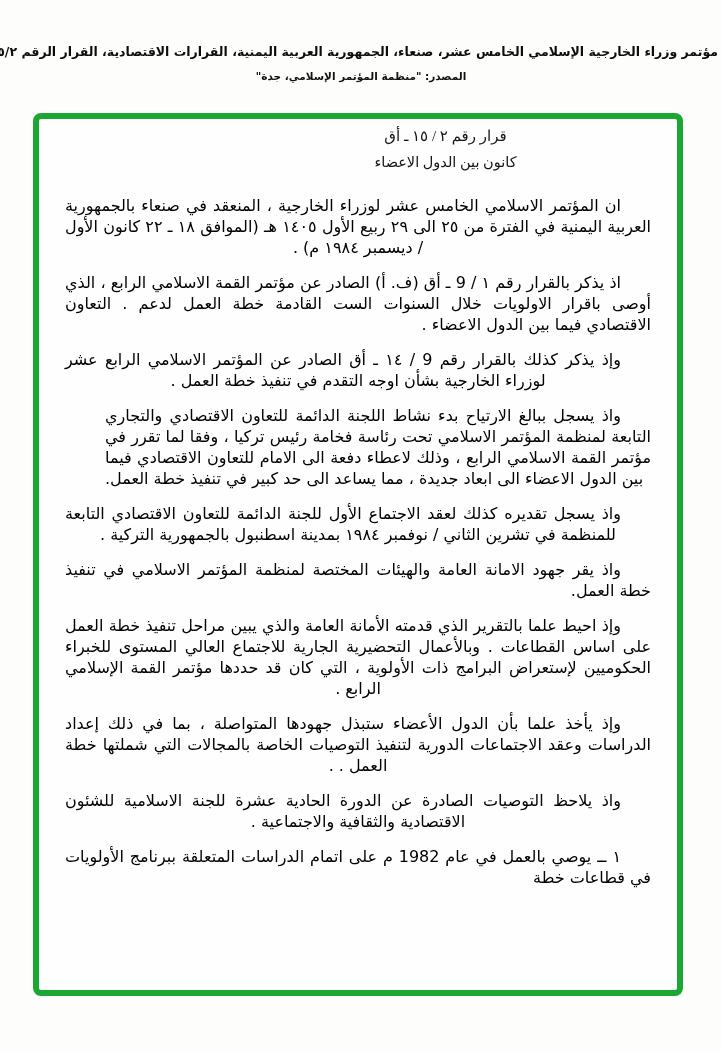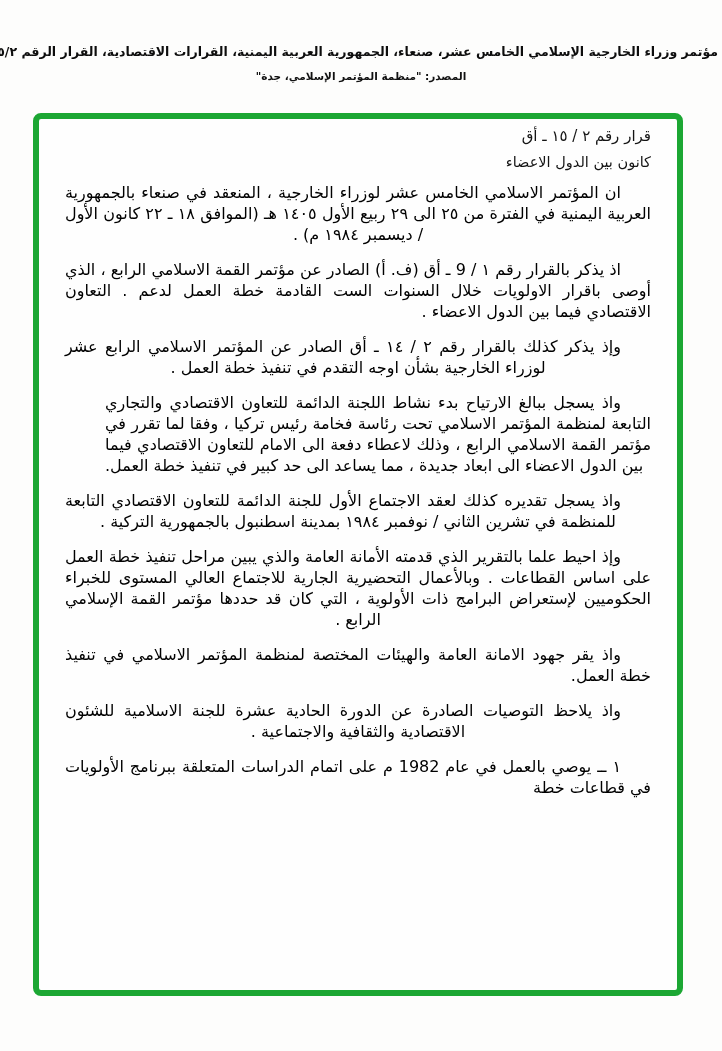--- a/index.html
+++ b/index.html
@@ -39,22 +39,24 @@
     width: 650px; height: 883px;
     box-sizing: border-box;
     border: 6px solid #1ca733;
     border-radius: 8px;
     padding: 8px 26px 0 26px;
     direction: rtl;
     overflow: hidden;
     background: #fefefe;
   }
   .title-block {
+    text-align: center;
     padding-left: 175px;
-    margin-bottom: 12px;
+    margin-bottom: 24px;
+    font-family: Liberation Serif, serif;
   }
   .t1 { font-size: 15px; margin-bottom: 9px; color: #141414; }
   .t2 { font-size: 15.5px; font-weight: bold; margin-bottom: 9px; color: #101010; }
   .t3 { font-size: 14.5px; color: #141414; }
   .para {
     font-size: 16px;
     line-height: 21px;
     margin: 0 0 14px 0;
     text-align: justify;
     text-indent: 30px;
@@ -78,29 +80,30 @@
 
     <div class="title-block">
       <div class="t1">قرار رقم ٢ / ١٥ ـ أق</div>
       <div class="t3">كانون بين الدول الاعضاء</div>
     </div>
 
     <p class="para last-center">ان المؤتمر الاسلامي الخامس عشر لوزراء الخارجية ، المنعقد في صنعاء بالجمهورية العربية اليمنية في الفترة من ٢٥ الى ٢٩ ربيع الأول ١٤٠٥ هـ (الموافق ١٨ ـ ٢٢ كانون الأول / ديسمبر ١٩٨٤ م) .</p>
 
     <p class="para">اذ يذكر بالقرار رقم ١ / 9 ـ أق (ف. أ) الصادر عن مؤتمر القمة الاسلامي الرابع ، الذي أوصى باقرار الاولويات خلال السنوات الست القادمة خطة العمل لدعم . التعاون الاقتصادي فيما بين الدول الاعضاء .</p>
 
-    <p class="para last-center">وإذ يذكر كذلك بالقرار رقم ٢ / ١٤ ـ أق الصادر عن المؤتمر الاسلامي الرابع عشر لوزراء الخارجية بشأن اوجه التقدم في تنفيذ خطة العمل .</p>
+    <p class="para last-center">وإذ يذكر كذلك بالقرار رقم 9 / ١٤ ـ أق الصادر عن المؤتمر الاسلامي الرابع عشر لوزراء الخارجية بشأن اوجه التقدم في تنفيذ خطة العمل .</p>
 
     <p class="para last-left">واذ يسجل ببالغ الارتياح بدء نشاط اللجنة الدائمة للتعاون الاقتصادي والتجاري التابعة لمنظمة المؤتمر الاسلامي تحت رئاسة فخامة رئيس تركيا ، وفقا لما تقرر في مؤتمر القمة الاسلامي الرابع ، وذلك لاعطاء دفعة الى الامام للتعاون الاقتصادي فيما بين الدول الاعضاء الى ابعاد جديدة ، مما يساعد الى حد كبير في تنفيذ خطة العمل.</p>
 
     <p class="para last-center">واذ يسجل تقديره كذلك لعقد الاجتماع الأول للجنة الدائمة للتعاون الاقتصادي التابعة للمنظمة في تشرين الثاني / نوفمبر ١٩٨٤ بمدينة اسطنبول بالجمهورية التركية .</p>
 
+    <p class="para">واذ يقر جهود الامانة العامة والهيئات المختصة لمنظمة المؤتمر الاسلامي في تنفيذ خطة العمل.</p>
+
     <p class="para last-center">وإذ احيط علما بالتقرير الذي قدمته الأمانة العامة والذي يبين مراحل تنفيذ خطة العمل على اساس القطاعات . وبالأعمال التحضيرية الجارية للاجتماع العالي المستوى للخبراء الحكوميين لإستعراض البرامج ذات الأولوية ، التي كان قد حددها مؤتمر القمة الإسلامي الرابع .</p>
 
-    <p class="para">واذ يقر جهود الامانة العامة والهيئات المختصة لمنظمة المؤتمر الاسلامي في تنفيذ خطة العمل.</p>
-
+    <p class="para last-center">وإذ يأخذ علما بأن الدول الأعضاء ستبذل جهودها المتواصلة ، بما في ذلك إعداد الدراسات وعقد الاجتماعات الدورية لتنفيذ التوصيات الخاصة بالمجالات التي شملتها خطة العمل . .</p>
 
     <p class="para last-center">واذ يلاحظ التوصيات الصادرة عن الدورة الحادية عشرة للجنة الاسلامية للشئون الاقتصادية والثقافية والاجتماعية .</p>
 
     <p class="para"><span>١ ــ يوصي  بالعمل في عام 1982 م على اتمام الدراسات المتعلقة ببرنامج الأولويات في </span><span class="bold">قطاعات خطة</span></p>
 
   </div>
 </div>
 
 </body></html>

